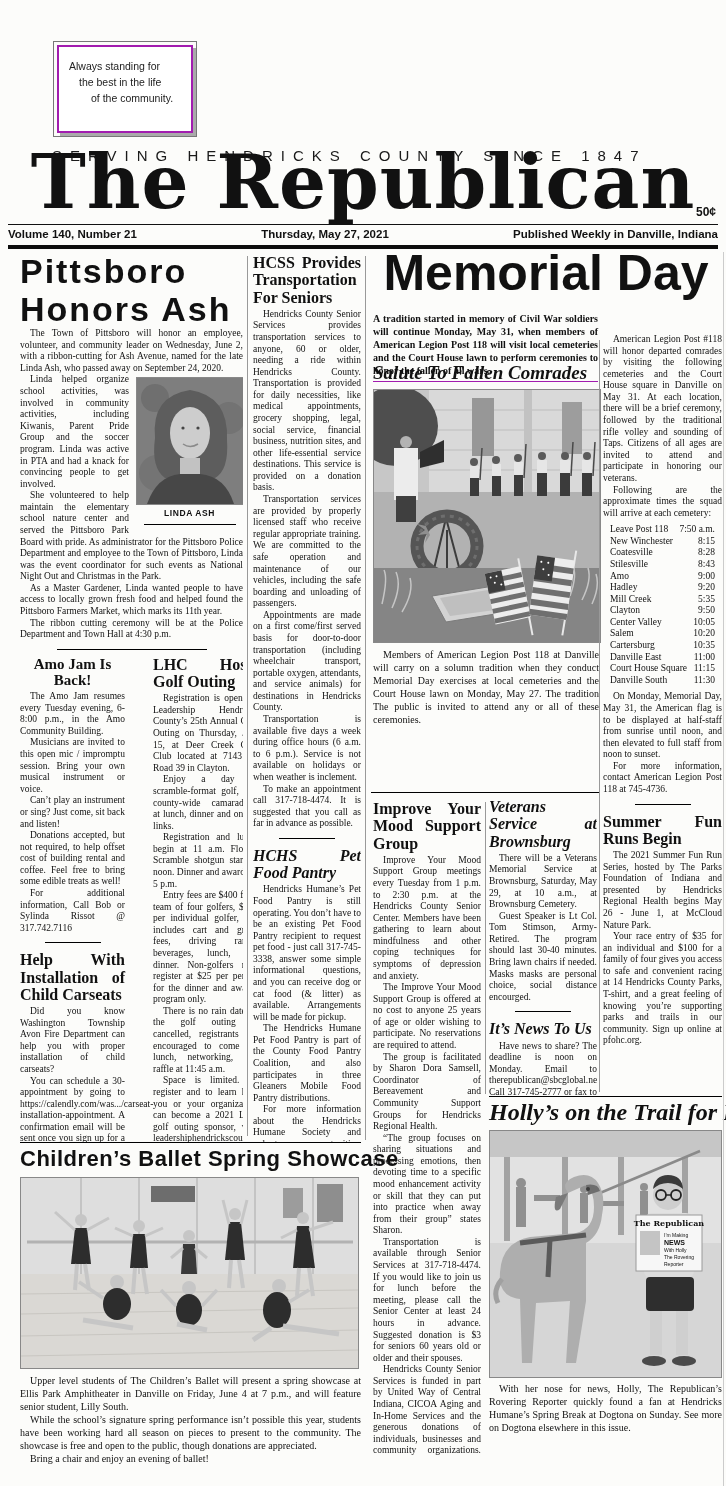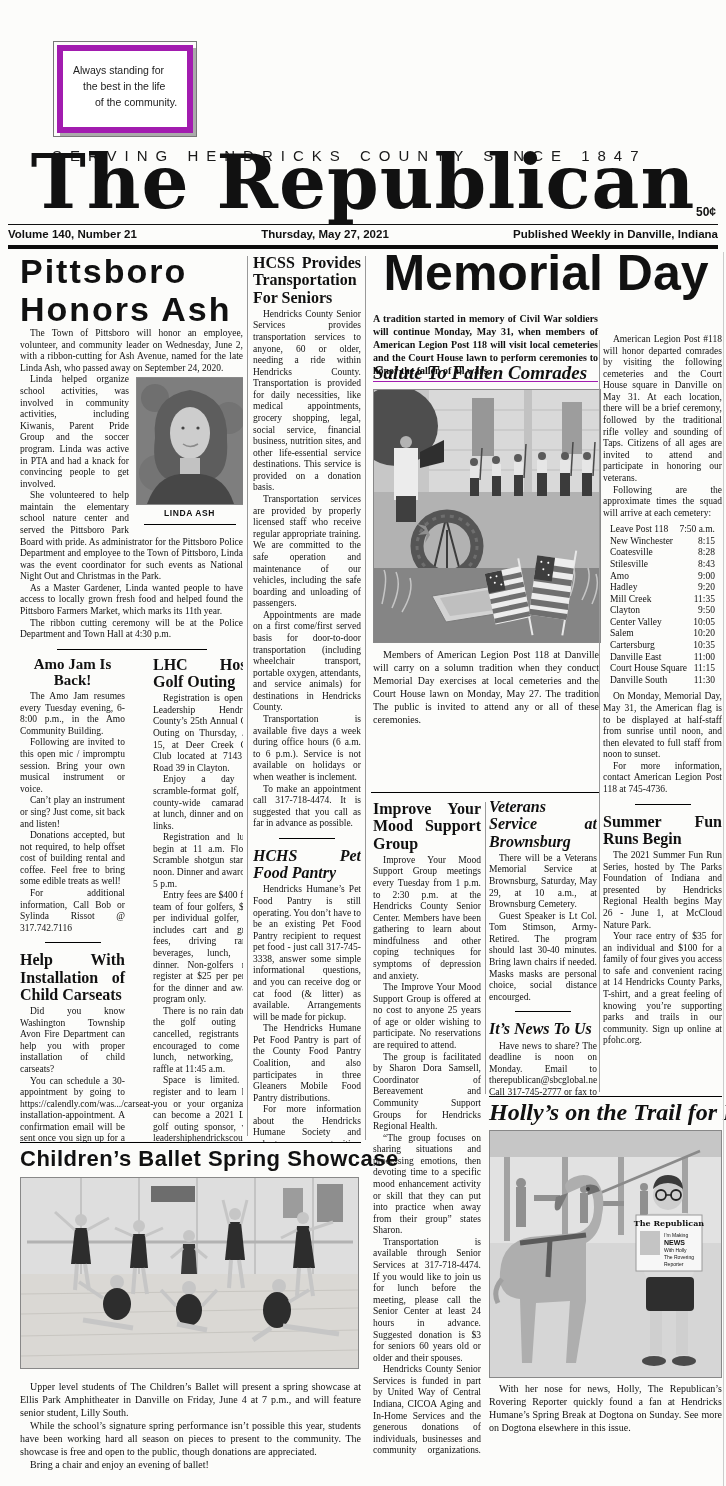--- a/index.html
+++ b/index.html
@@ -1,21 +1,21 @@
 <!DOCTYPE html>
 <html lang="en"><head>
 <meta charset="utf-8">
 <style>
   html,body { margin:0; padding:0; background:#9a9a9a; }
   #page { position:relative; width:726px; height:1486px; margin:0 auto; background:#fcfcfa;
           color:#111; overflow:hidden; font-family:"Liberation Serif", serif; }
   .abs { position:absolute; }
 
   
-  #logo-box { left:57px; top:45px; width:136px; height:88px; border:6px solid #a21caf;
+  #logo-box { left:57px; top:45px; width:136px; height:88px; border:2px solid #a21caf;
               outline:1px solid #777; outline-offset:3px; box-shadow:3px 3px 0 #aaa;
               background:#fff; padding:12px 8px 0 10px; box-sizing:border-box; }
   .tagline { font-family:"Liberation Sans",sans-serif; font-size:10.5px; line-height:1.5; color:#222; }
   .tagline.t1 { padding-left:0; } .tagline.t2 { padding-left:10px; } .tagline.t3 { padding-left:22px; }
   #serving { top:147px; left:52px; width:630px; font-family:"Liberation Sans",sans-serif;
              font-weight:normal; font-size:15px; letter-spacing:8px; white-space:nowrap; color:#1a1a1a; }
   #masthead-title { top:144px; left:0; width:726px; text-align:center;
                     font-family:"DejaVu Serif",serif; font-weight:bold; font-size:74px;
                     line-height:1.05; letter-spacing:1px; }
   #price { top:205px; right:10px; font-family:"Liberation Sans",sans-serif; font-weight:bold; font-size:12px; }
@@ -70,21 +70,21 @@
   .sched { margin:5px 7px; }
   .sched-row { display:flex; justify-content:space-between; }
   .sched-row .pl { text-align:left; } .sched-row .tm { text-align:right; }
 
   #holly-sec { left:489px; top:1096px; width:233px; height:390px; }
   #holly-head { font-size:24px; white-space:nowrap; margin:3px 0 4px; }
   #holly-caption { font-size:10px; line-height:1.3; margin-top:4px; }
 
   #ballet-sec { left:20px; top:1142px; width:341px; height:344px; }
   #ballet-head { font-size:22px; white-space:nowrap; letter-spacing:.5px; margin:3px 0 5px; }
-  #ballet-caption { font-size:10px; line-height:1.3; margin-top:11px; }
+  #ballet-caption { font-size:10px; line-height:1.3; margin-top:5px; }
   #ballet-caption p, #holly-caption p, #memorial-caption p { margin:0; text-indent:10px; text-align:justify; }
 
   .sec-head-16 { font-size:16px; }
   .sec-head-15c { font-size:15px; text-align:center; }
 </style>
 </head>
 <body>
 
 <div id="page">
 
@@ -138,21 +138,21 @@
       <div style="clear:both;"></div>
       <hr class="hr-med">
     </div>
 
     <div class="subrow">
       <div class="subcol">
         <h2 class="head-serif sec-head-15c">Amo Jam Is Back!</h2>
         <div>
 
         <p>The Amo Jam resumes every Tuesday evening, 6-8:00 p.m., in the Amo Community Building.</p>
-            <p>Following are invited to this open mic / impromptu session. Bring your own musical instrument or voice.</p>
+            <p>Musicians are invited to this open mic / impromptu session. Bring your own musical instrument or voice.</p>
             <p>Can’t play an instrument or sing? Just come, sit back and listen!</p>
             <p>Donations accepted, but not required, to help offset cost of building rental and coffee.  Feel free to bring some edible treats as well!</p>
             <p>For additional information, Call Bob or Sylinda Rissot @ 317.742.7116</p>
           </div>
         <hr class="hr-short">
         <h2 class="head-serif sec-head-16">Help With Installation of Child Carseats</h2>
         <div>
 
         <p>Did you know Washington Township Avon Fire Department can help you with proper installation of child carseats?</p>
             <p>You can schedule a 30-appointment by going to https://calendly.com/was.../carseat-installation-appointment.  A confirmation email will be sent once you sign up for a specific date and time with more information.</p>
@@ -344,21 +344,21 @@
           <span class="tm">9:00</span>
         </div>
 
         <div class="sched-row">
           <span class="pl">Hadley</span>
           <span class="tm">9:20</span>
         </div>
 
         <div class="sched-row">
           <span class="pl">Mill Creek</span>
-          <span class="tm">11:35</span>
+          <span class="tm">5:35</span>
         </div>
 
         <div class="sched-row">
           <span class="pl">Clayton</span>
           <span class="tm">9:50</span>
         </div>
 
         <div class="sched-row">
           <span class="pl">Center Valley</span>
           <span class="tm">10:05</span>

